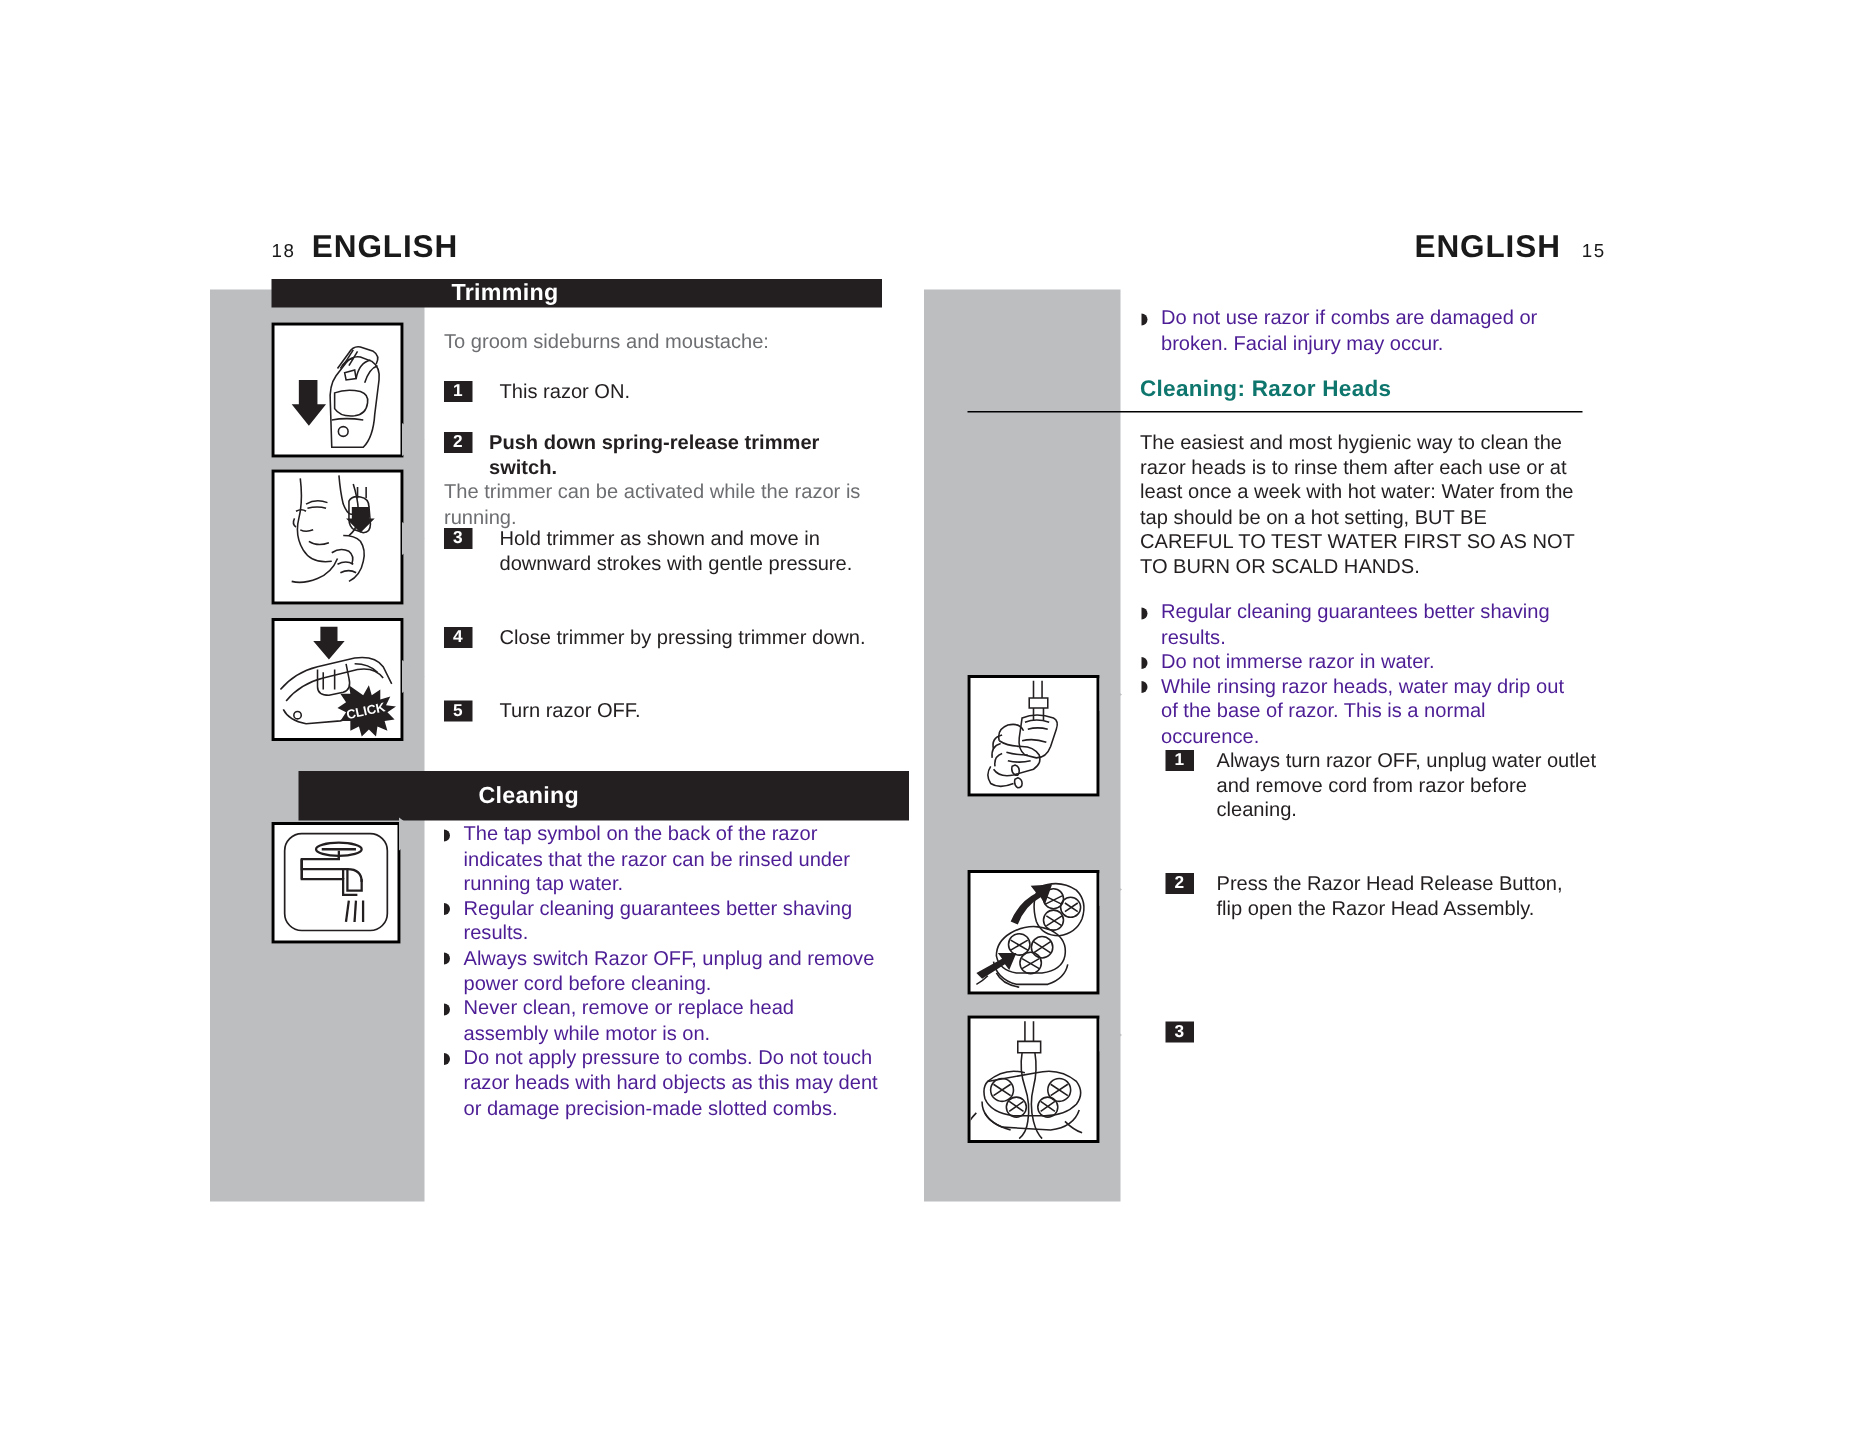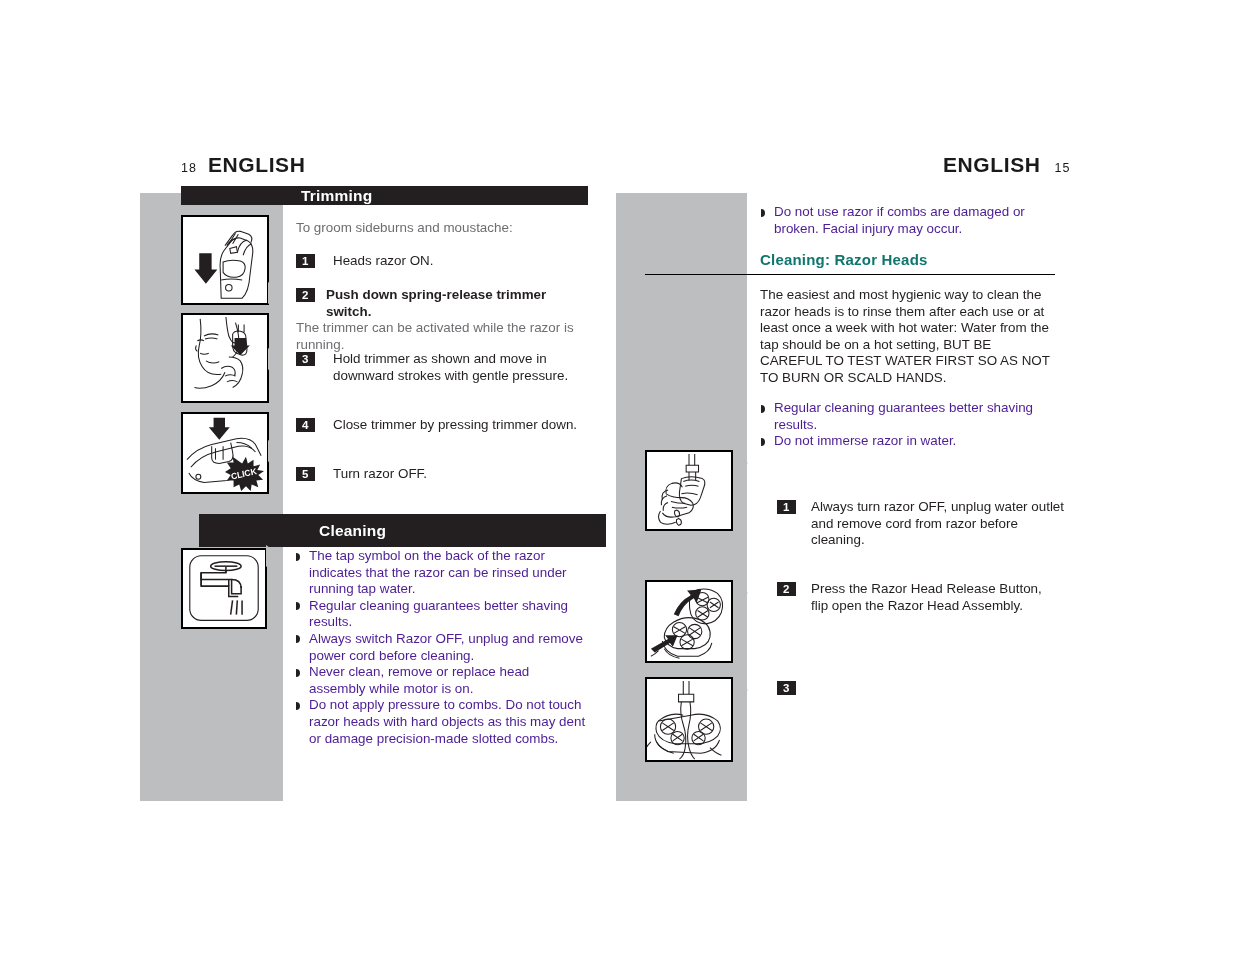--- a/index.html
+++ b/index.html
@@ -248,21 +248,21 @@
         <text x="64" y="66" text-anchor="middle" fill="#ffffff" font-family="Liberation Sans, sans-serif" font-size="9" font-weight="bold" transform="rotate(-12 64 64)">CLICK</text>
       </g>
     </svg>
   </div>
   <div class="pointer" style="left:268px; top:440px;"></div>
 
   <div class="tblock grey" style="left:296px; top:220px; width:290px;">To groom sideburns and moustache:</div>
 
   <div class="step" style="left:296px; top:253px; width:290px;">
     <span class="num">1</span>
-    <span class="txt">Heads razor ON.</span>
+    <span class="txt">This razor ON.</span>
   </div>
 
   <div class="step" style="left:296px; top:287px; width:292px;">
     <span class="num">2</span>
     <span class="txt b" style="margin-left:30px;">Push down spring-release trimmer switch.</span>
     <span class="cont">The trimmer can be activated while the razor is running.</span>
   </div>
 
   <div class="step" style="left:296px; top:351px; width:275px;">
     <span class="num">3</span>
@@ -326,20 +326,21 @@
   </ul>
 
   <div class="subhead" style="left:143px; top:251px;">Cleaning:  Razor Heads</div>
   <div class="rule" style="left:28px; top:274px; width:410px;"></div>
 
   <div class="tblock" style="left:143px; top:287px; width:295px;">The easiest and most hygienic way to clean the razor heads is to rinse them after each use or at least once a week with hot water:  Water from the tap should be on a hot setting, BUT BE CAREFUL TO TEST WATER FIRST SO AS NOT TO BURN OR SCALD HANDS.</div>
 
   <ul class="bullets" style="left:144px; top:400px; width:296px;">
     <li>Regular cleaning guarantees better shaving results.</li>
     <li>Do not immerse razor in water.</li>
+    <li>While rinsing razor heads, water may drip out of the base of razor. This is a normal occurence.</li>
   </ul>
 
   <div class="illus" style="left:28px; top:450px; width:88px; height:81px;">
     <svg viewBox="0 0 88 81" xmlns="http://www.w3.org/2000/svg">
       <g fill="none" stroke="#231f20" stroke-width="1.1">
         <path d="M44 2 L44 14"></path>
         <path d="M50 2 L50 14"></path>
         <path d="M41 14 L54 14 L54 21 L41 21 Z"></path>
         <path d="M44 21 L44 30"></path>
         <path d="M51 21 L51 30"></path>

